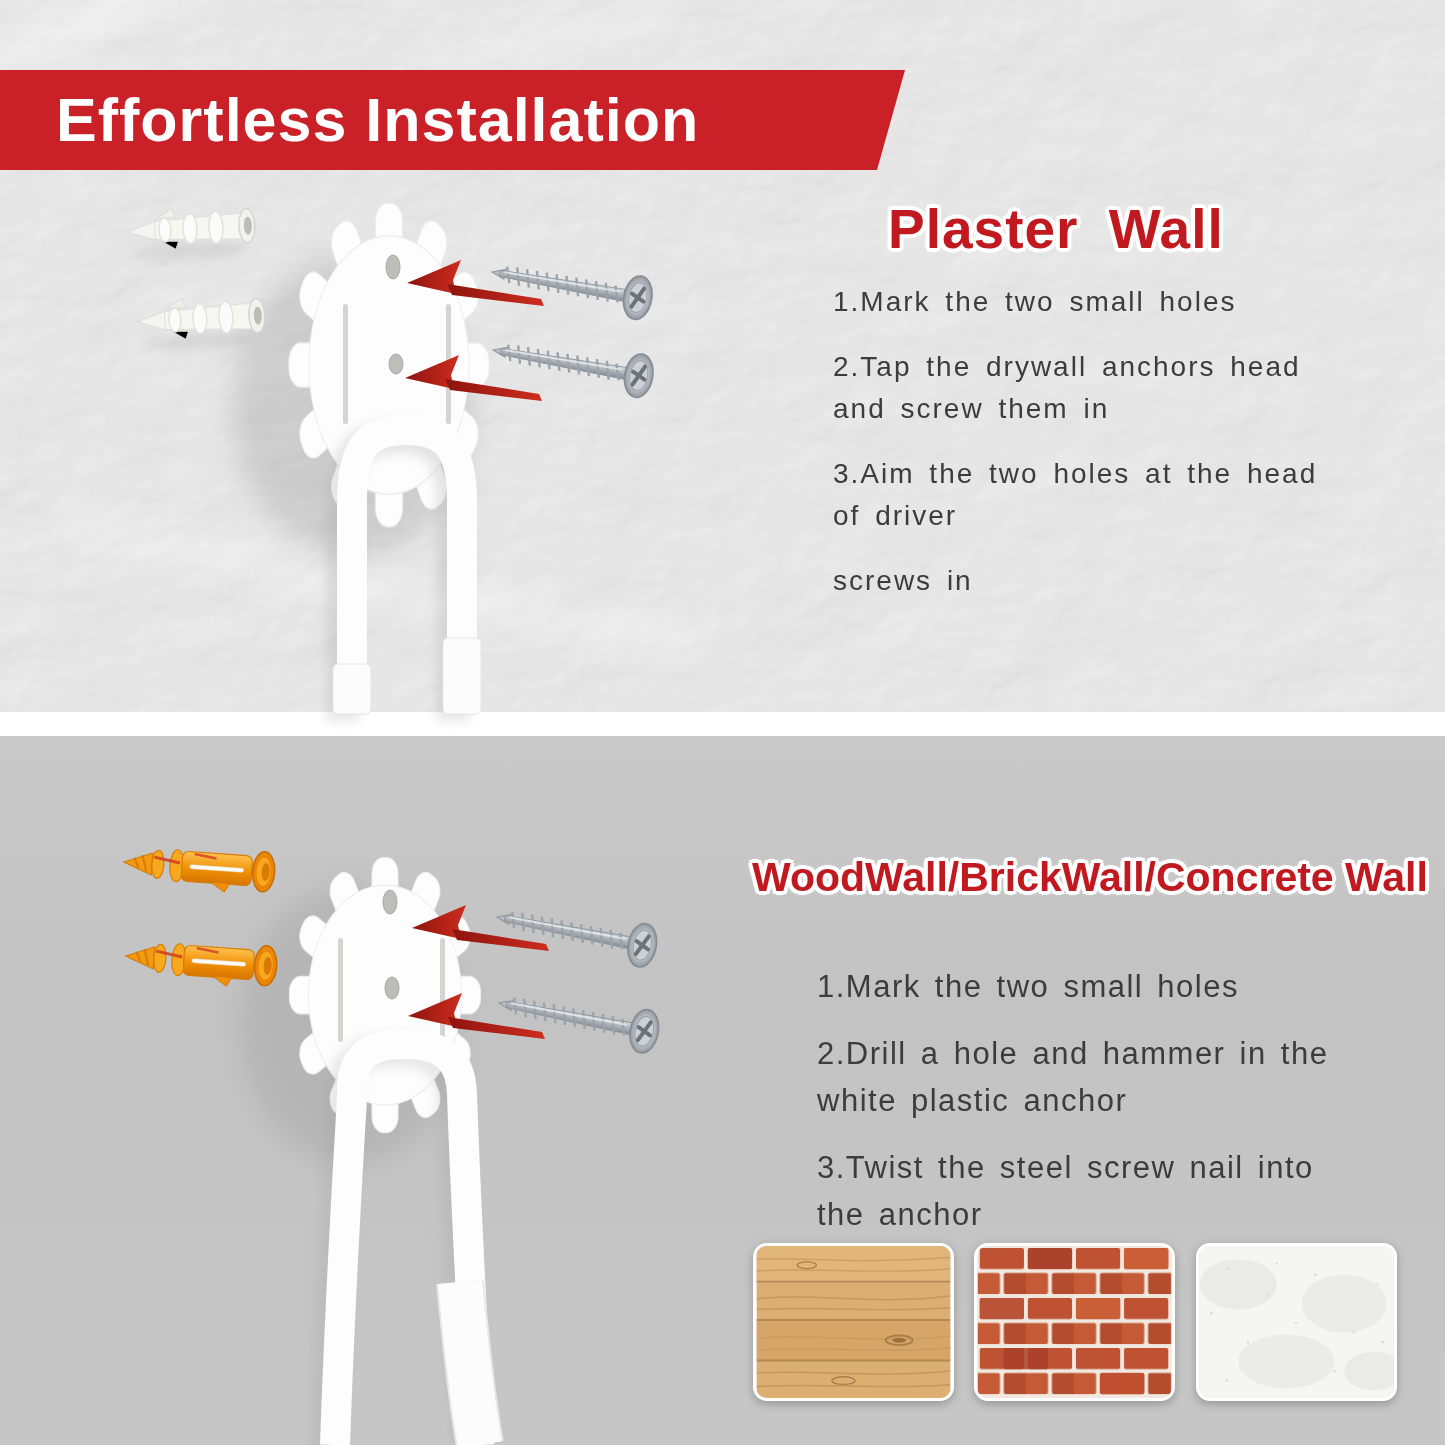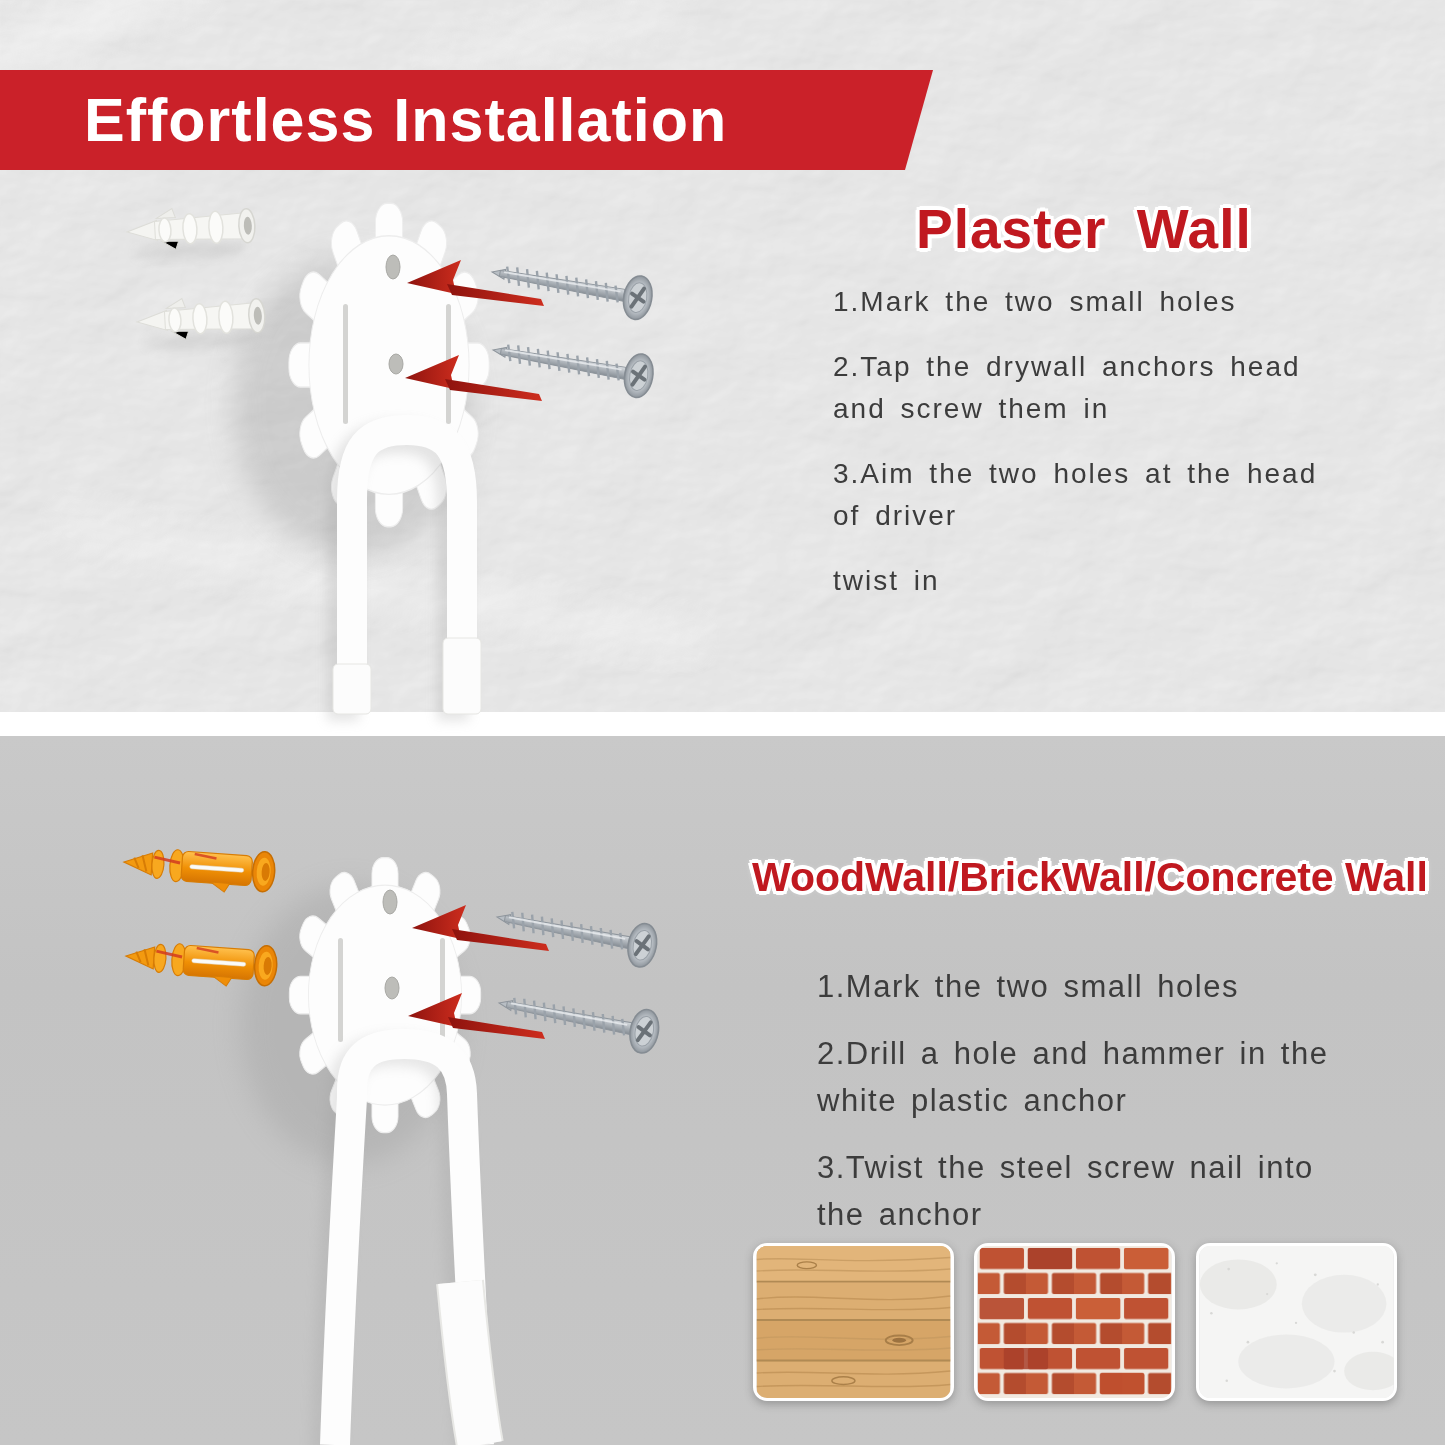--- a/index.html
+++ b/index.html
@@ -12,32 +12,32 @@
   .divider{position:absolute;left:0;top:712px;width:1445px;height:24px;background:#ffffff;}
   .panel-bottom{position:absolute;left:0;top:736px;width:1445px;height:709px;
     background:linear-gradient(180deg,#c9c9c9 0%,#c3c3c3 35%,#c6c6c6 100%);}
   
   .art{position:absolute;left:0;top:0;width:1445px;height:1445px;pointer-events:none;}
   
   .banner{
     position:absolute;left:0;top:70px;width:905px;height:100px;
     background:var(--banner-red,#ca2129);
     clip-path:polygon(0 0,100% 0,calc(100% - 28px) 100%,0 100%);
-    display:flex;align-items:center;padding-left:28px;
+    display:flex;align-items:center;
   }
   .banner span{
     padding-left:56px;color:#ffffff;font-size:61px;font-weight:bold;letter-spacing:1px;white-space:nowrap;
   }
   
   .h-red{
     position:absolute;margin:0;color:var(--heading-red,#c01920);font-weight:bold;white-space:nowrap;
     text-shadow:-3px -3px 0 #fff,3px -3px 0 #fff,-3px 3px 0 #fff,3px 3px 0 #fff,
                 -4px 0 0 #fff,4px 0 0 #fff,0 -4px 0 #fff,0 4px 0 #fff,0 0 7px #fff;
   }
-  .h-top{left:916px;top:197px;font-size:55px;letter-spacing:1px;word-spacing:14px;}
+  .h-top{left:888px;top:197px;font-size:55px;letter-spacing:1px;word-spacing:14px;}
   .h-bottom{left:752px;top:854px;font-size:41px;letter-spacing:0px;text-align:center;}
   
   .steps{position:absolute;color:var(--text-gray,#3c3c3c);}
   .steps-top{left:833px;top:281px;width:600px;font-size:28px;line-height:42px;letter-spacing:2px;word-spacing:5px;}
   .steps-top .step{margin-bottom:23px;}
   .steps-bottom{left:817px;top:963px;width:630px;font-size:31px;line-height:47px;letter-spacing:1.5px;word-spacing:4px;}
   .steps-bottom .step{margin-bottom:20px;}
   
   .swatch{
     position:absolute;top:1243px;width:201px;height:158px;border-radius:14px;
@@ -249,21 +249,21 @@
     </div>
     <div class="step">
       <div>2.Tap the drywall anchors head</div>
       <div>and screw them in</div>
     </div>
     <div class="step">
       <div>3.Aim the two holes at the head</div>
       <div>of driver</div>
     </div>
     <div class="step">
-      <div>twist in</div>
+      <div>screws in</div>
     </div>
   </div>
 
   <h2 class="h-red h-bottom">WoodWall/BrickWall/Concrete Wall</h2>
 
   <div class="steps steps-bottom">
     <div class="step">
       <div>1.Mark the two small holes</div>
     </div>
     <div class="step">

